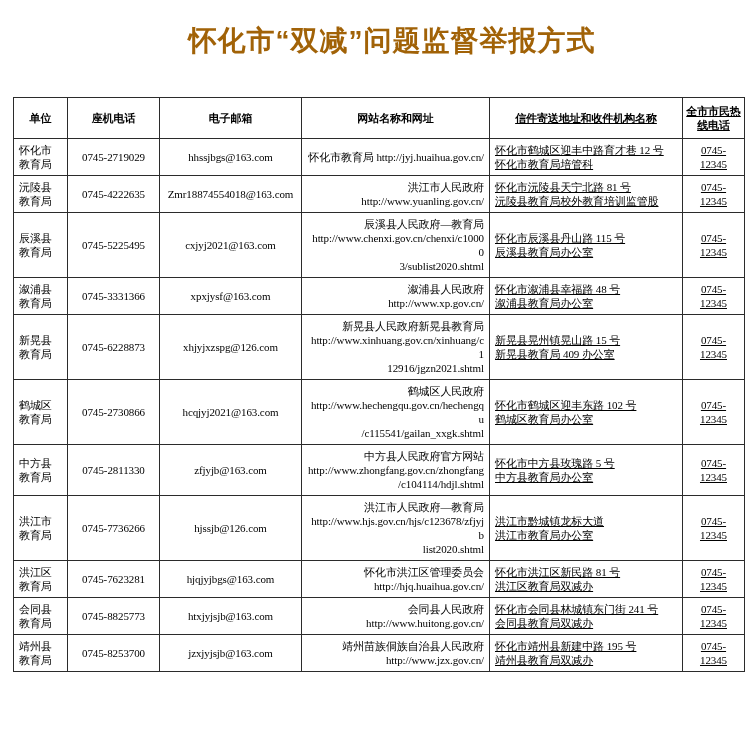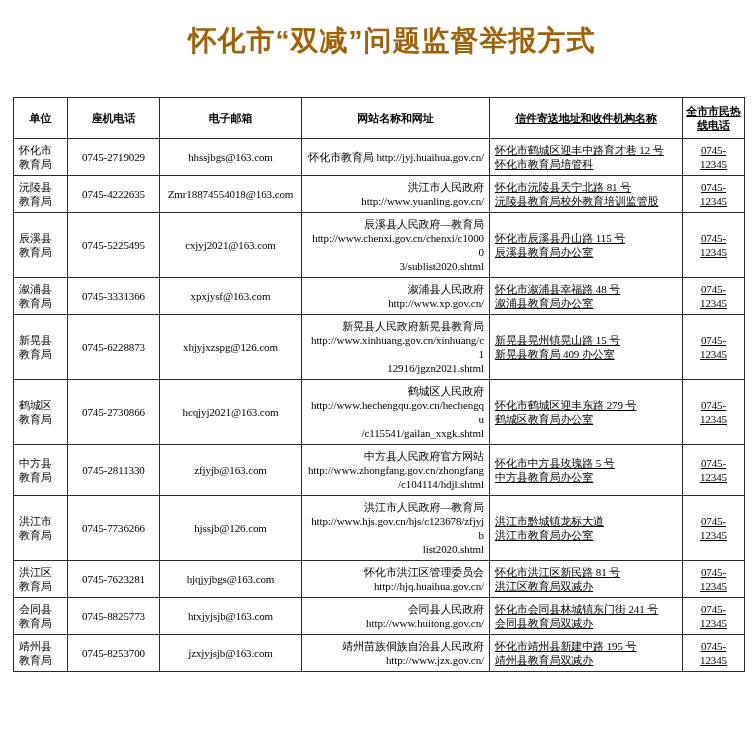--- a/index.html
+++ b/index.html
@@ -136,21 +136,21 @@
 
 
   <tr>
     <td class="c-unit">鹤城区
 教育局</td>
     <td class="c-phone">0745-2730866</td>
     <td class="c-email">hcqjyj2021@163.com</td>
     <td class="c-website">鹤城区人民政府
 http://www.hechengqu.gov.cn/hechengqu
 /c115541/gailan_xxgk.shtml</td>
-    <td class="c-address">怀化市鹤城区迎丰东路 279 号
+    <td class="c-address">怀化市鹤城区迎丰东路 102 号
 鹤城区教育局办公室</td>
     <td class="c-hotline">0745-12345</td>
   </tr>
 
   <tr>
     <td class="c-unit">中方县
 教育局</td>
     <td class="c-phone">0745-2811330</td>
     <td class="c-email">zfjyjb@163.com</td>
     <td class="c-website">中方县人民政府官方网站

